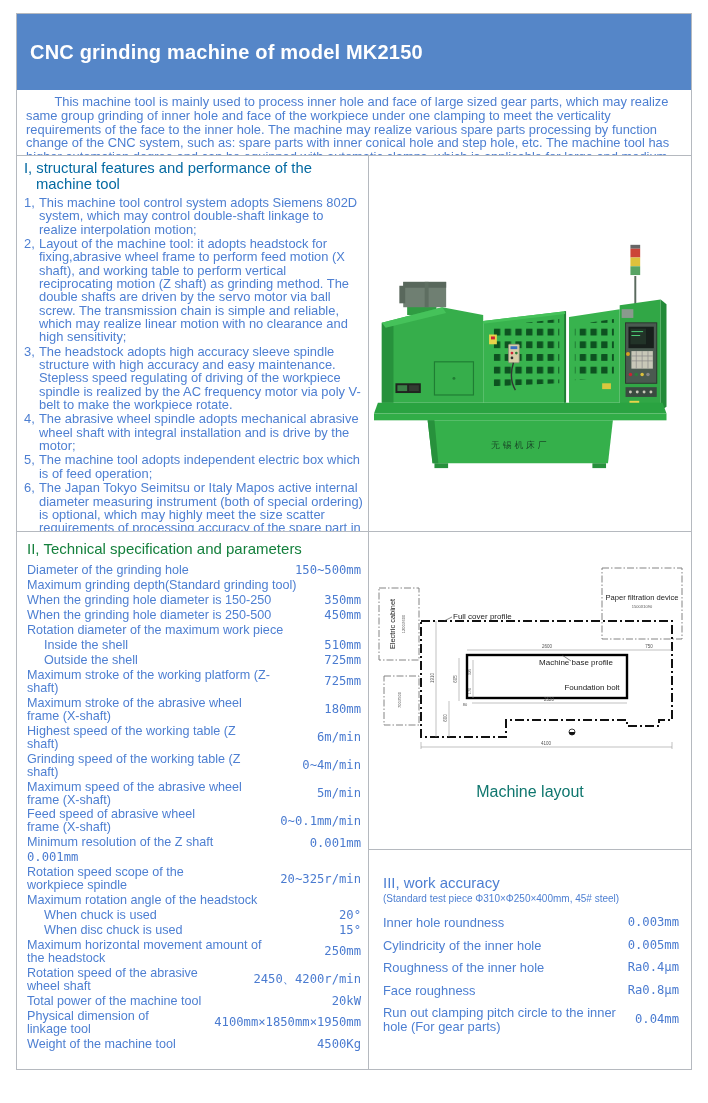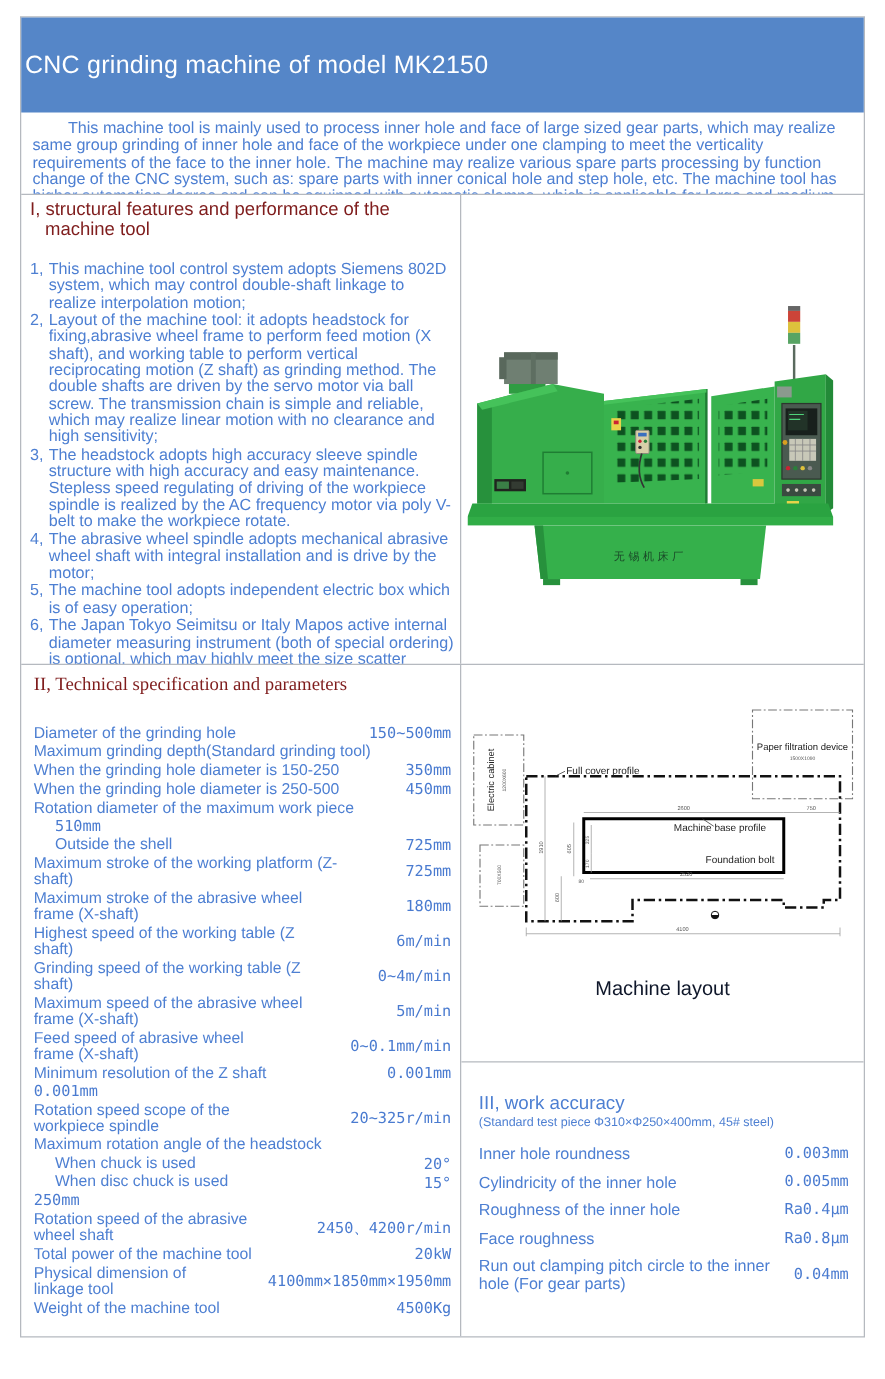--- a/index.html
+++ b/index.html
@@ -1,52 +1,52 @@
 <!DOCTYPE html>
 <html><head>
 <meta charset="utf-8">
 <style>
   html,body{margin:0;padding:0;background:#fff;}
   body{width:708px;height:1103px;position:relative;font-family:"Liberation Sans",sans-serif;overflow:hidden;}
   .page{position:absolute;left:16px;top:13px;width:674px;border:1px solid #b5b9bf;background:#fff;}
   
   .header{height:76px;background:#5586c8;display:flex;align-items:center;}
-  .header h1{margin:0;padding-left:3px;font-size:20px;font-weight:normal;color:#ffffff;letter-spacing:.2px;}
+  .header h1{margin:0;padding-left:13px;font-size:20px;font-weight:bold;color:#ffffff;letter-spacing:.2px;}
   
   .intro{box-sizing:border-box;height:66px;border-bottom:1px solid #b5b9bf;padding:5px 9px 0 9px;
          color:#4d7fd2;font-size:12.9px;line-height:1.07;text-indent:2.2em;overflow:hidden;}
   
   .row1{display:flex;box-sizing:border-box;height:376px;border-bottom:1px solid #b5b9bf;}
   .row1-left{box-sizing:border-box;width:352px;border-right:1px solid #b5b9bf;padding:3px 5px 0 7px;overflow:hidden;}
   .row1-right{flex:1;overflow:hidden;}
   .row2{display:flex;box-sizing:border-box;height:537px;}
   .row2-left{box-sizing:border-box;width:352px;border-right:1px solid #b5b9bf;padding:6px 7px 0 10px;overflow:hidden;}
   .row2-right{flex:1;display:flex;flex-direction:column;overflow:hidden;justify-content:space-between;}
   .layout-cell{box-sizing:border-box;height:318px;border-bottom:1px solid #b5b9bf;padding-top:24px;overflow:hidden;}
   .accuracy-cell{flex:1;padding:16px 12px 0 14px;overflow:hidden;}
   
-  .s1-title{color:#7f1d1d;font-size:14.8px;line-height:1.08;padding-left:12px;text-indent:-12px;margin:2px 0 15px 0;}
+  .s1-title{color:#0369a1;font-size:14.8px;line-height:1.08;padding-left:12px;text-indent:-12px;margin:2px 0 3px 0;}
   .s1-item{display:flex;color:#4d7fd2;font-size:12.9px;line-height:1.035;margin-bottom:1px;}
   .s1-num{flex:none;width:15px;}
   .s1-text{flex:1;}
   
-  .s2-title{color:#7f1d1d;font-size:15px;margin:2px 0 23px 0;font-family:Liberation Serif, serif;}
+  .s2-title{color:#15803d;font-size:15px;margin:2px 0 7px 0;}
   .spec-row{display:flex;align-items:center;margin-bottom:2px;color:#4d7fd2;font-size:12.6px;line-height:1.03;gap:48px;}
   .spec-row.indent{padding-left:17px;}
   .spec-label{flex:1;padding-right:4px;}
   .spec-value{font-family:"DejaVu Sans Mono",monospace;font-size:12.2px;color:#4a7bd0;white-space:nowrap;}
   .s3-title{color:#4d7fd2;font-size:15px;margin:8px 0 2px 0;}
   .s3-sub{color:#4d7fd2;font-size:10px;margin:0 0 12px 0;}
   .acc-row{display:flex;align-items:center;margin-bottom:9px;color:#4d7fd2;font-size:12.9px;line-height:1.05;}
   .acc-label{flex:1;padding-right:6px;}
   .acc-value{font-family:"DejaVu Sans Mono",monospace;font-size:12.2px;color:#4a7bd0;white-space:nowrap;}
   
   .machine-svg{display:block;margin:78px auto 0 auto;}
   .layout-svg{display:block;margin:0 auto;}
-  .layout-caption{text-align:center;color:#0f172a;font-size:16px;margin-top:12px;}
+  .layout-caption{text-align:center;color:#0f766e;font-size:16px;margin-top:12px;}
   .dimtxt{font-family:"Liberation Sans",sans-serif;fill:#555;}
   .lbltxt{font-family:"Liberation Sans",sans-serif;fill:#222;}
 </style>
 </head>
 <body>
 
 <div class="page">
 
   <div class="header">
     <h1>CNC grinding machine of model MK2150</h1>
@@ -74,21 +74,21 @@
             <span class="s1-text">The headstock adopts high accuracy sleeve spindle structure with high accuracy and easy maintenance. Stepless speed regulating of driving of the workpiece spindle is realized by the AC frequency motor via poly V-belt to make the workpiece rotate.</span>
           </div>
 
           <div class="s1-item">
             <span class="s1-num">4,</span>
             <span class="s1-text">The abrasive wheel spindle adopts mechanical abrasive wheel shaft with integral installation and is drive by the motor;</span>
           </div>
 
           <div class="s1-item">
             <span class="s1-num">5,</span>
-            <span class="s1-text">The machine tool adopts independent electric box which is of easy operation;</span>
+            <span class="s1-text">The machine tool adopts independent electric box which is of feed operation;</span>
           </div>
 
           <div class="s1-item">
             <span class="s1-num">6,</span>
             <span class="s1-text">The Japan Tokyo Seimitsu or Italy Mapos active internal diameter measuring instrument (both of special ordering) is optional, which may highly meet the size scatter requirements of processing accuracy of the spare part in order to meet the accuracy requirements of batch production of the spare parts.</span>
           </div>
         </div>
     </div>
 
     <div class="row1-right">
@@ -216,20 +216,21 @@
             <span class="spec-label">When the grinding hole diameter is 250-500</span>
             <span class="spec-value">450mm</span>
           </div>
 
           <div class="spec-row">
             <span class="spec-label">Rotation diameter of the maximum work piece</span>
             <span class="spec-value"></span>
           </div>
 
           <div class="spec-row indent">
+            <span class="spec-label">Inside the shell</span>
             <span class="spec-value">510mm</span>
           </div>
 
           <div class="spec-row indent">
             <span class="spec-label">Outside the shell</span>
             <span class="spec-value">725mm</span>
           </div>
 
           <div class="spec-row">
             <span class="spec-label">Maximum stroke of the working platform (Z-shaft)</span>
@@ -284,20 +285,21 @@
             <span class="spec-label">When chuck is used</span>
             <span class="spec-value">20°</span>
           </div>
 
           <div class="spec-row indent">
             <span class="spec-label">When disc chuck is used</span>
             <span class="spec-value">15°</span>
           </div>
 
           <div class="spec-row">
+            <span class="spec-label">Maximum horizontal movement amount of the headstock</span>
             <span class="spec-value">250mm</span>
           </div>
 
           <div class="spec-row">
             <span class="spec-label">Rotation speed of the abrasive wheel shaft</span>
             <span class="spec-value">2450、4200r/min</span>
           </div>
 
           <div class="spec-row">
             <span class="spec-label">Total power of the machine tool</span>

